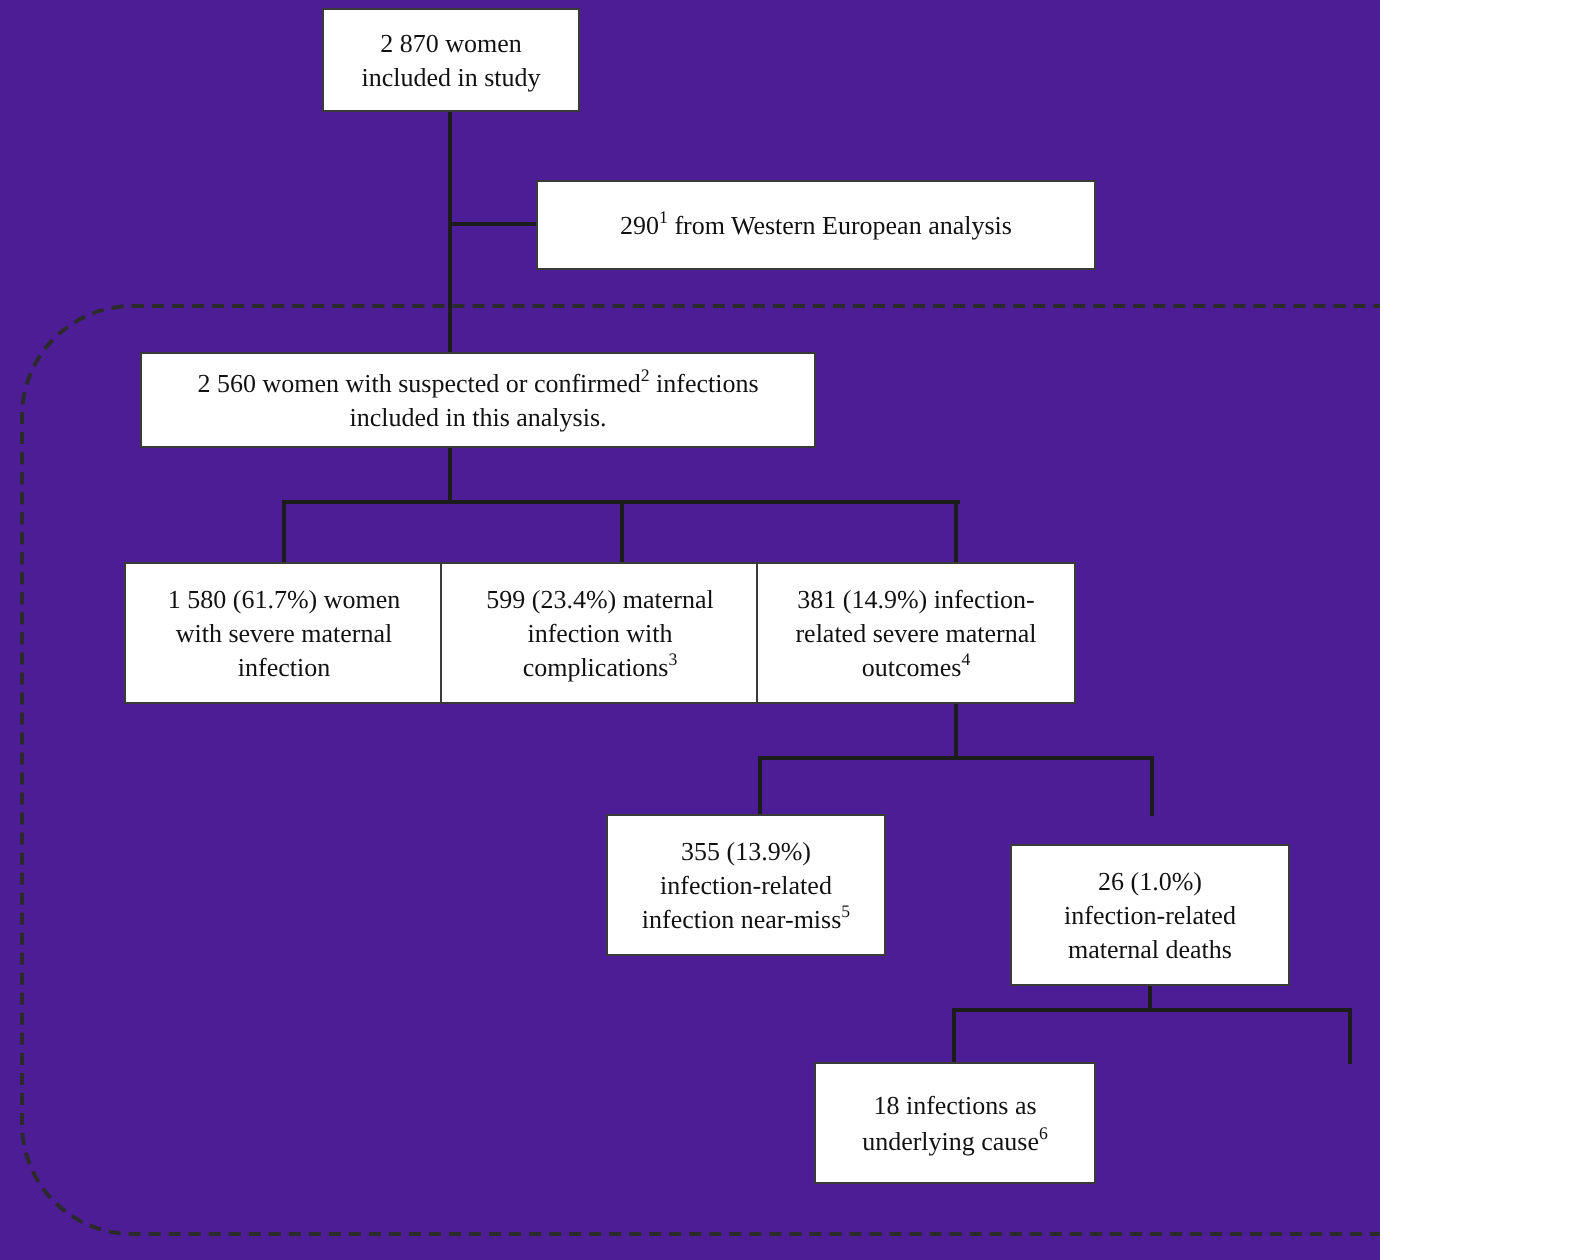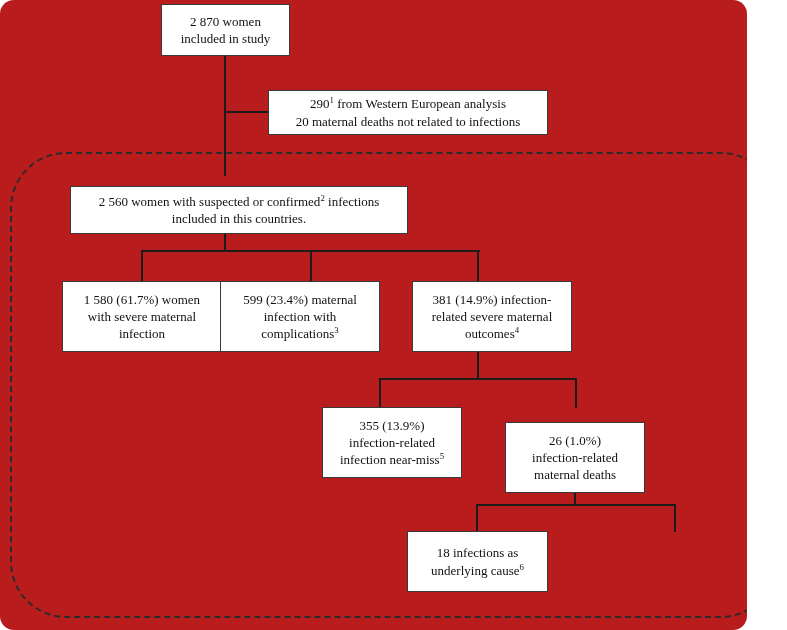--- a/index.html
+++ b/index.html
@@ -2,26 +2,25 @@
 <html><head>
 <meta charset="utf-8">
 <style>
   html, body {
     margin: 0;
     padding: 0;
     background: #ffffff;
   }
   #flow-root {
     position: relative;
-    width: 747px;
+    width: 690px;
     height: 630px;
-    background: #b91c1c;
+    background: #4c1d95;
     font-family: "Liberation Serif", "DejaVu Serif", serif;
     overflow: hidden;
-    border-radius: 14px;
   }
   .node {
     position: absolute;
     box-sizing: border-box;
     border: 1px solid #3a3a3a;
     background: #ffffff;
     display: flex;
     align-items: center;
     justify-content: center;
     text-align: center;
@@ -48,25 +47,25 @@
     position: absolute;
     box-sizing: border-box;
     border: 2px dashed #2b2b2b;
     border-radius: 56px;
     background: transparent;
     z-index: 0;
   }
   
   #n-enrolled      { left:161px; top:4px;   width:129px; height:52px; }
   #n-excluded      { left:268px; top:90px;  width:280px; height:45px; }
-  #n-analysis      { left:70px;  top:186px; width:338px; height:48px; }
+  #n-analysis      { left:70px;  top:176px; width:338px; height:48px; }
   #n-severe-inf    { left:62px;  top:281px; width:160px; height:71px; }
   #n-complications { left:220px; top:281px; width:160px; height:71px; }
-  #n-outcomes      { left:412px; top:281px; width:160px; height:71px;justify-content:flex-end; }
-  #n-near-miss     { left:322px; top:407px; width:140px; height:71px;justify-content:center; }
+  #n-outcomes      { left:378px; top:281px; width:160px; height:71px;justify-content:flex-end; }
+  #n-near-miss     { left:303px; top:407px; width:140px; height:71px;justify-content:center; }
   #n-deaths        { left:505px; top:422px; width:140px; height:71px; }
   #n-underlying    { left:407px; top:531px; width:141px; height:61px; }
   #n-contributing  { left:605px; top:531px; width:140px; height:61px; }
   
   #region-analysis { left:10px; top:152px; width:767px; height:466px; }
   
   #c-enrolled-down   { left:224px; top:56px;  height:120px; }
   #c-excluded-h      { left:224px; top:111px; width:46px;  }
   #c-analysis-down   { left:224px; top:224px; height:27px; }
   #c-split3-h        { left:141px; top:250px; width:339px; }
@@ -108,28 +107,27 @@
   <div class="node" id="n-enrolled">
     <span class="txt">
       <span>2 870 women</span><br>
       <span>included in study</span>
     </span>
   </div>
 
   <div class="node" id="n-excluded">
     <span class="txt">
       <span>290</span><sup>1</sup><span> from Western European analysis</span><br>
-      <span>20 maternal deaths not related to infections</span>
     </span>
   </div>
 
   <div class="node" id="n-analysis">
     <span class="txt">
       <span>2 560 women with suspected or confirmed</span><sup>2</sup><span> infections</span><br>
-      <span>included in this countries.</span>
+      <span>included in this analysis.</span>
     </span>
   </div>
 
   <div class="node" id="n-severe-inf">
     <span class="txt">
       <span>1 580 (61.7%) women</span><br>
       <span>with severe maternal</span><br>
       <span>infection</span>
     </span>
   </div>

